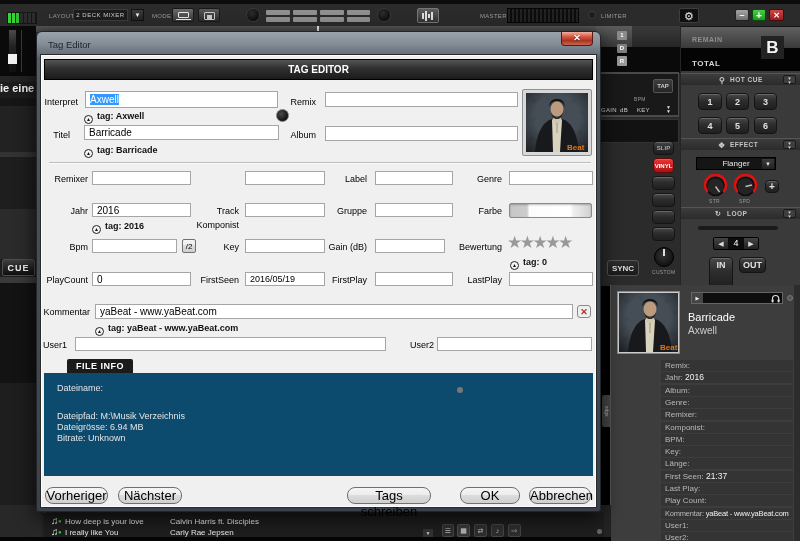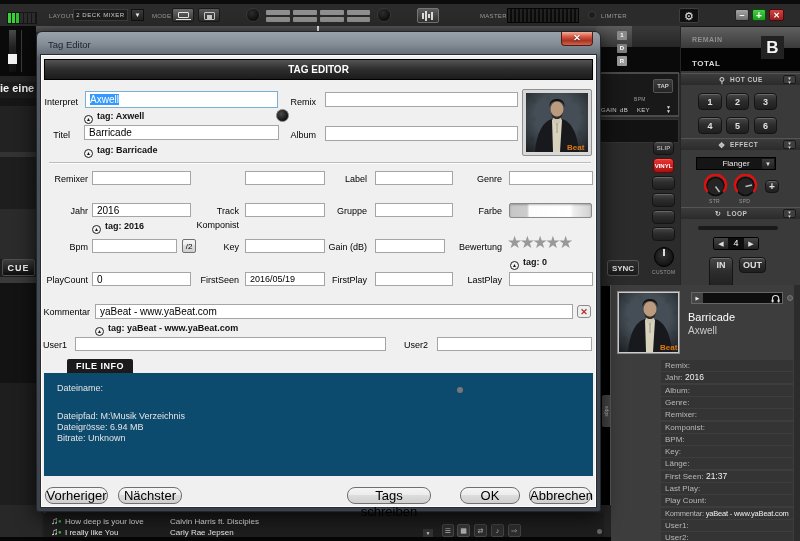--- a/index.html
+++ b/index.html
@@ -406,21 +406,21 @@
     <div class="lbl" style="left:400px;top:219px;width:60px;">LastPlay</div>
     <div class="inp" style="left:467px;top:216px;width:84px;height:14px;"></div>
 
     <div class="lbl" style="left:0;top:251px;width:48px;">Kommentar</div>
     <div class="inp" style="left:53px;top:248px;width:478px;height:15px;">yaBeat - www.yaBeat.com</div>
     <div class="wbtn" style="left:535px;top:249px;width:14px;height:13px;border-radius:3px;background:#efefef;border:1px solid #8a8a8a;color:#b03030;font-weight:bold;font-size:9px;line-height:12px;">✕</div>
     <div class="tagl" style="left:53px;top:267px;"><span class="ci">▲</span>tag: yaBeat - www.yaBeat.com</div>
 
     <div class="lbl" style="left:0;top:284px;width:26px;text-align:left;padding-left:1px;">User1</div>
     <div class="inp" style="left:33px;top:281px;width:311px;height:14px;"></div>
-    <div class="lbl" style="left:362px;top:284px;width:30px;text-align:left;">User2</div>
+    <div class="lbl" style="left:362px;top:284px;width:30px;text-align:right;">User2</div>
     <div class="inp" style="left:395px;top:281px;width:155px;height:14px;"></div>
 
     <div class="abs" style="left:25px;top:303px;width:66px;height:15px;background:#1b1b1b;color:#fff;font-size:9px;font-weight:bold;text-align:center;line-height:15px;border-radius:2px 2px 0 0;letter-spacing:0.5px;">FILE INFO</div>
     <div class="abs" style="left:2px;top:317px;width:549px;height:103px;background:#0c4a6e;">
       <div class="ln" style="top:10px;">Dateiname:</div>
       <div class="abs" style="left:413px;top:14px;width:6px;height:6px;border-radius:50%;background:#777;"></div>
       <div class="ln" style="top:38px;">Dateipfad: M:\Musik Verzeichnis</div>
       <div class="ln" style="top:49px;">Dateigrösse: 6.94 MB</div>
       <div class="ln" style="top:60px;">Bitrate: Unknown</div>
     </div>

